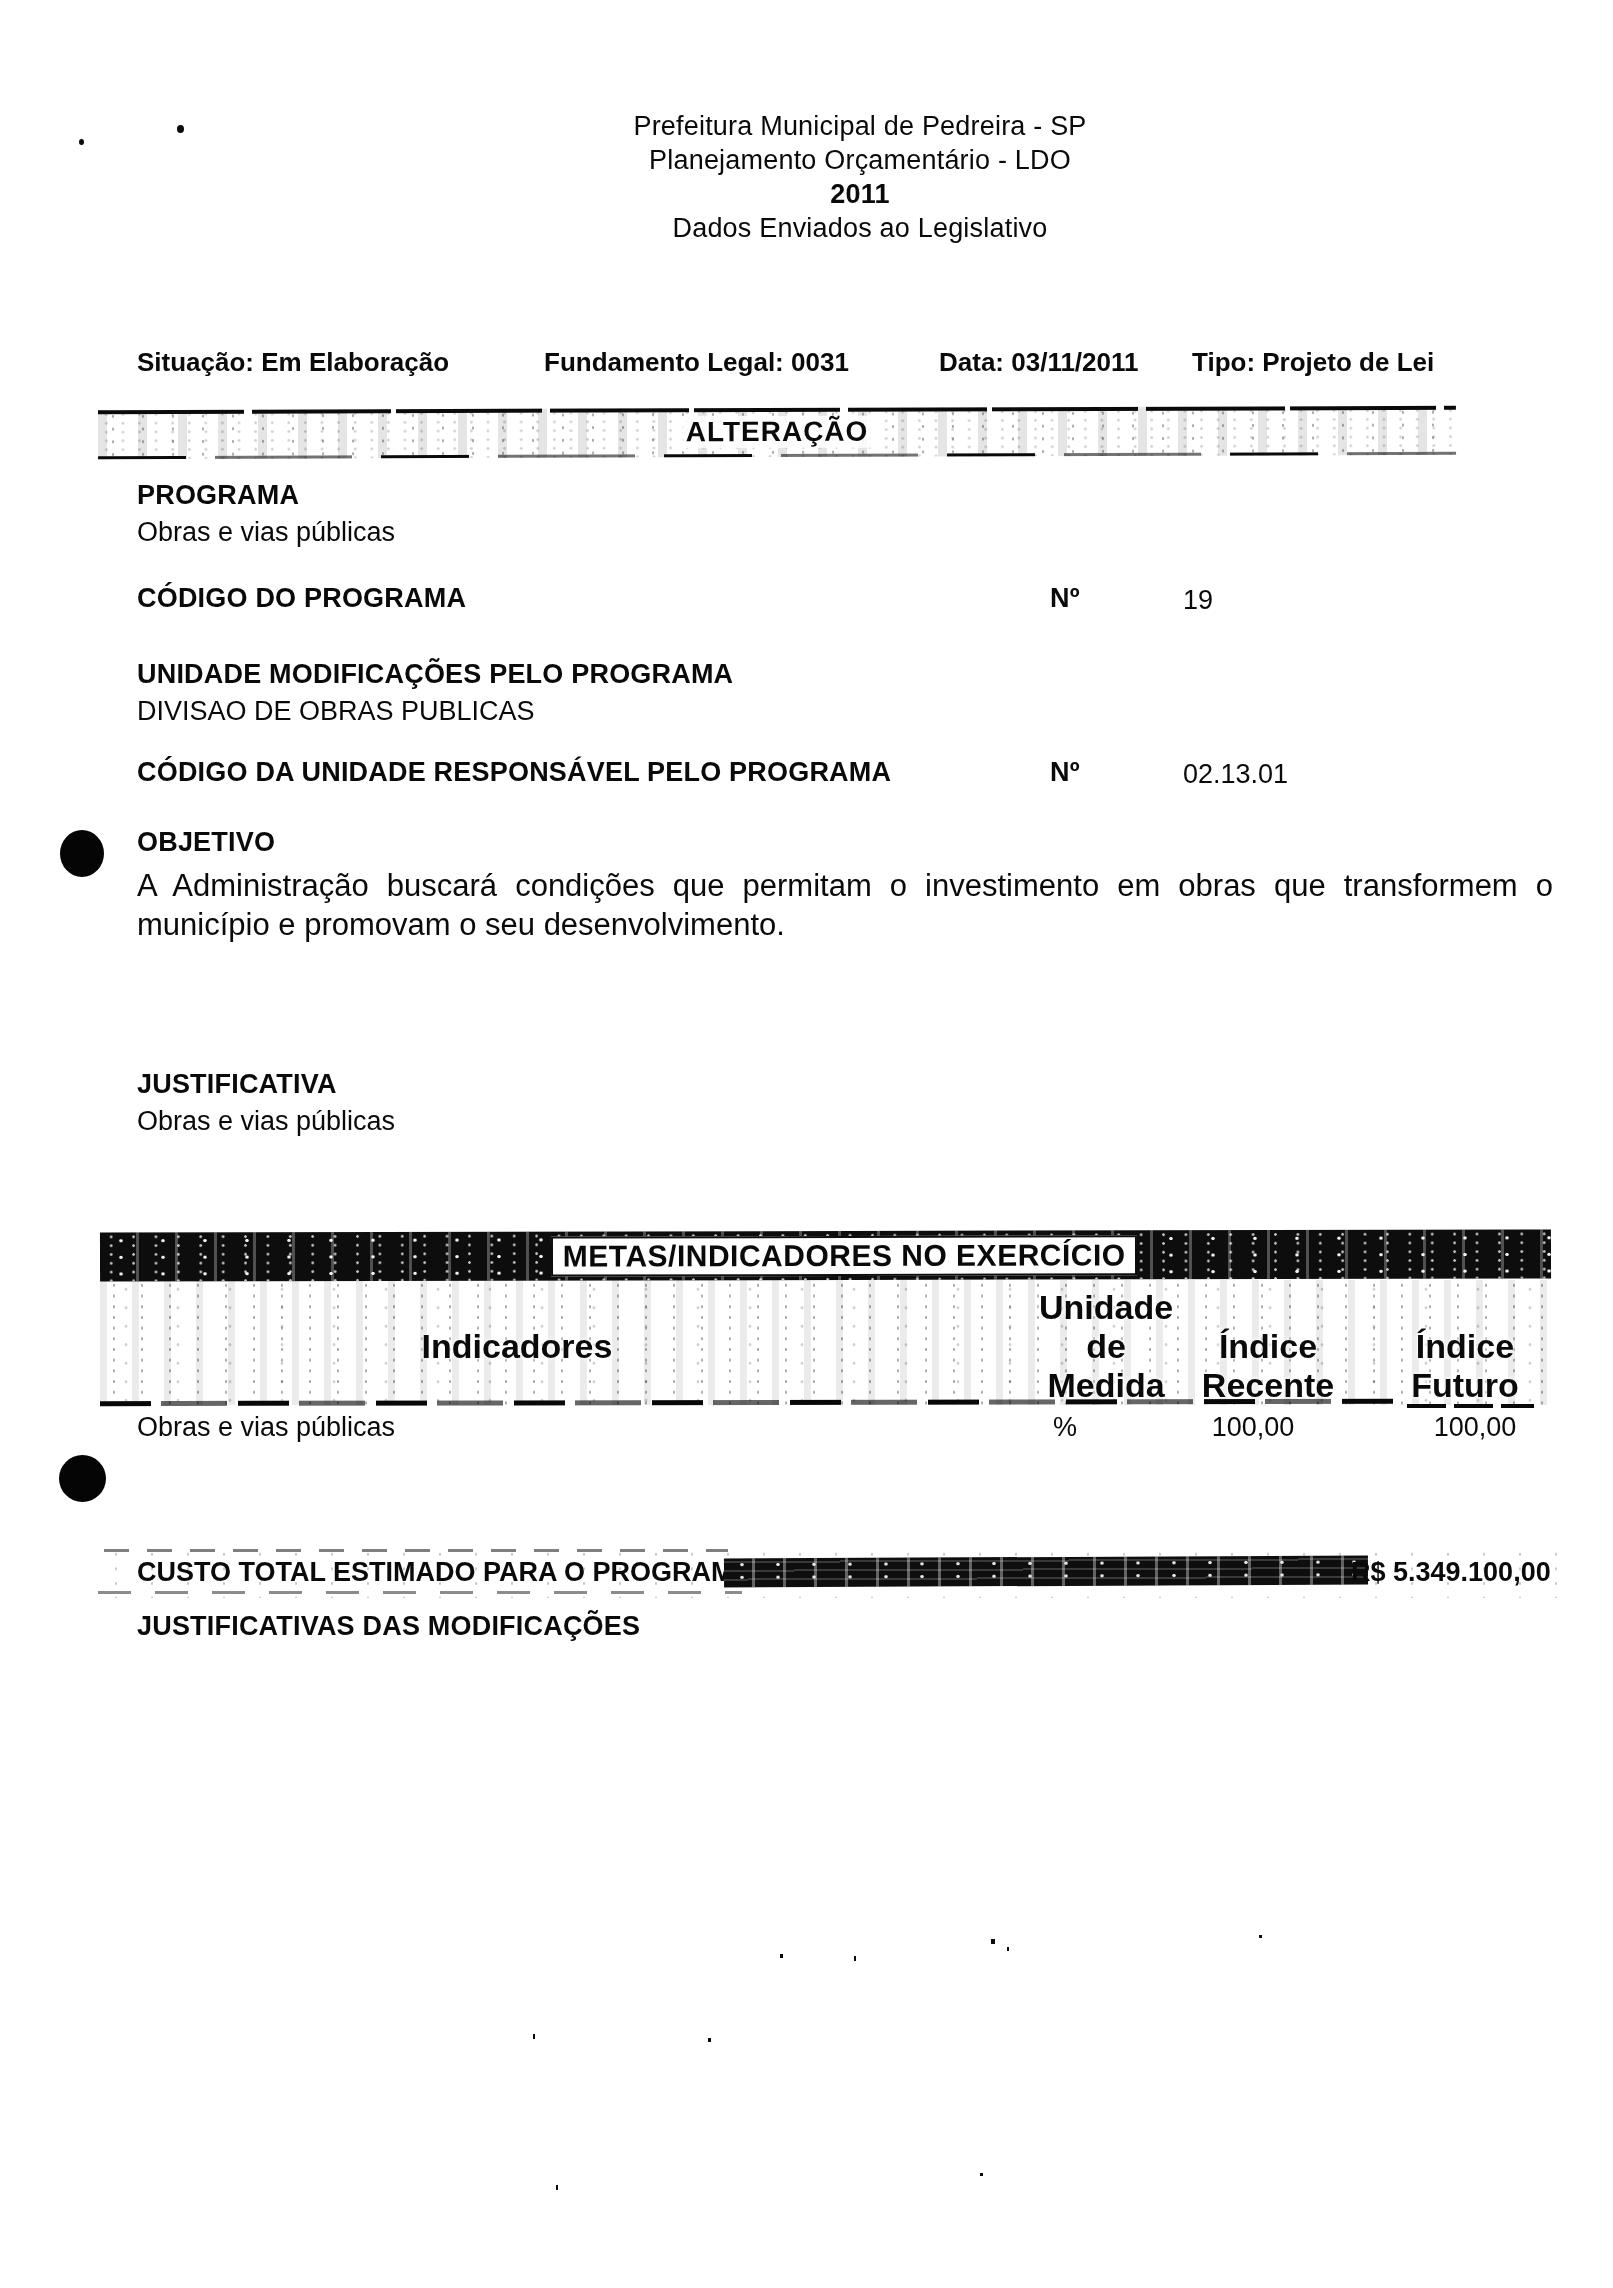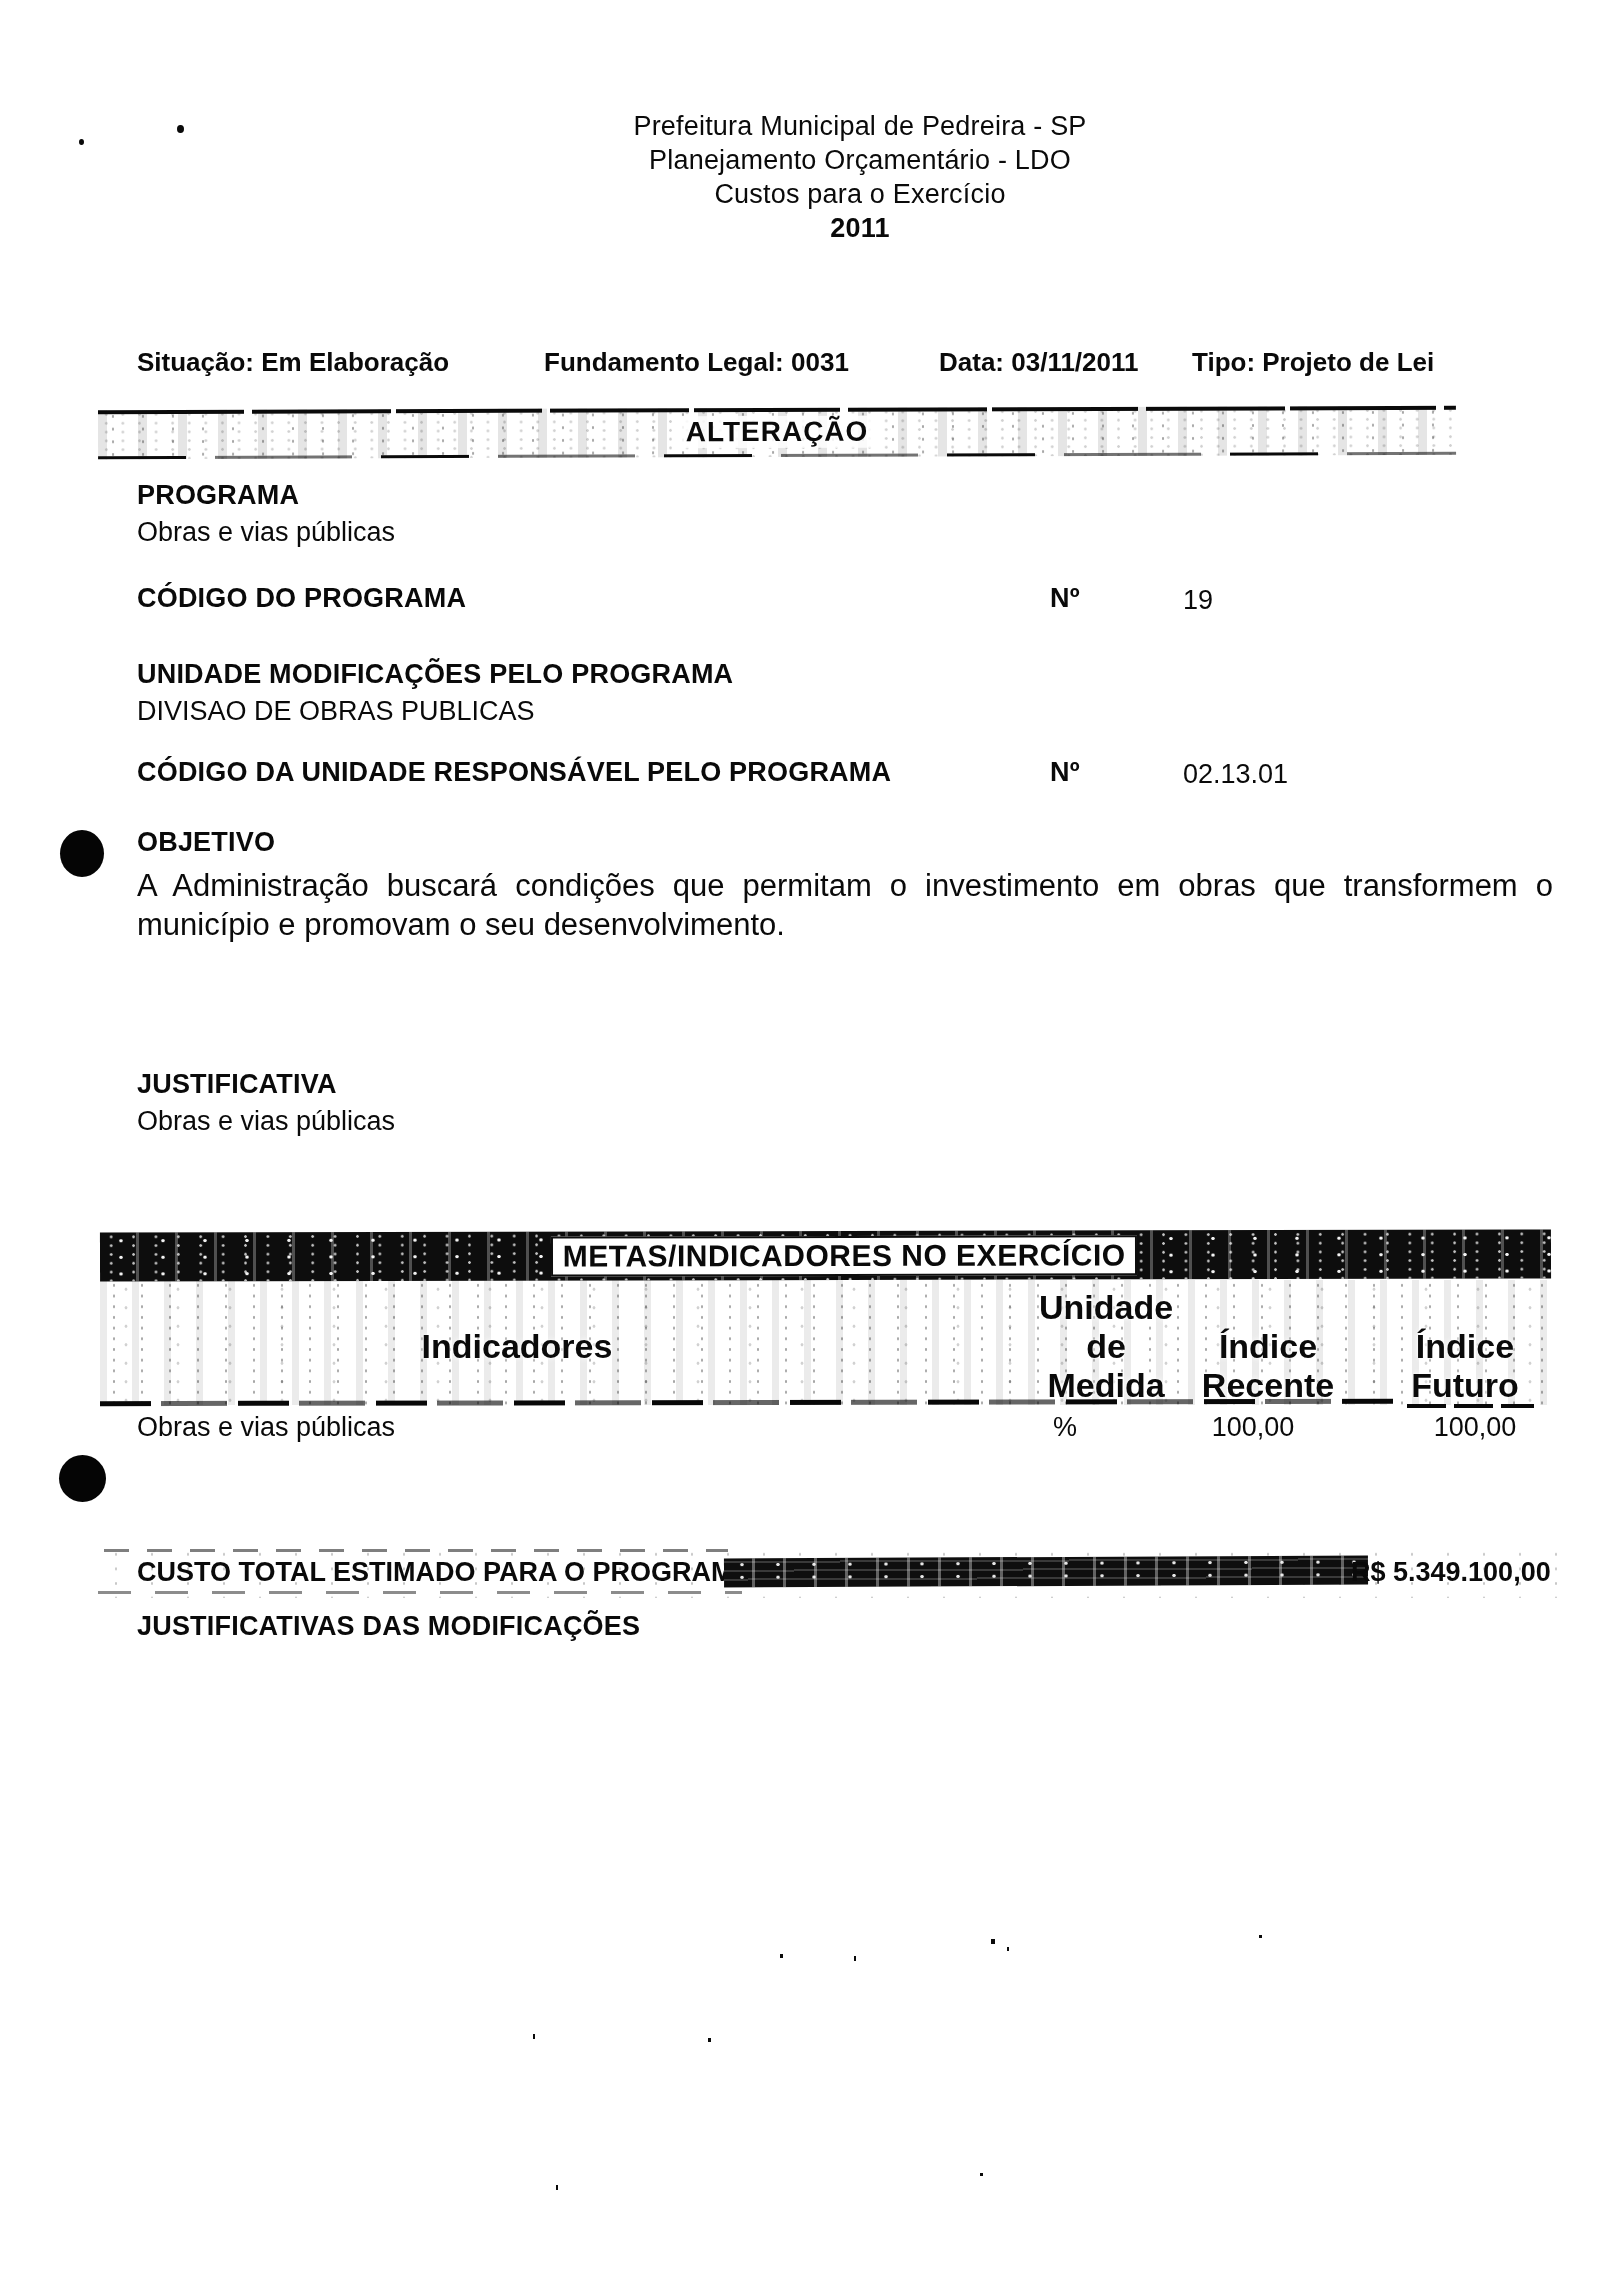--- a/index.html
+++ b/index.html
@@ -118,22 +118,22 @@
 <body>
 
 <div class="page">
 
   <div class="speck" style="left:79px; top:139px; width:4.9px; height:5.9px; border-radius:50%;"></div>
   <div class="speck" style="left:177px; top:125px; width:6.8px; height:7.8px; border-radius:50%;"></div>
 
   <div class="abs doc-header">
     <div>Prefeitura Municipal de Pedreira - SP</div>
     <div>Planejamento Orçamentário - LDO</div>
-    <div>Custos para o Exercício</div>
     <div class="year">2011</div>
+    <div>Dados Enviados ao Legislativo</div>
   </div>
 
   <div class="abs status-item" style="left:137px;">Situação: Em Elaboração</div>
   <div class="abs status-item" style="left:544px;text-align:right;">Fundamento Legal: 0031</div>
   <div class="abs status-item" style="left:939px;">Data: 03/11/2011</div>
   <div class="abs status-item" style="left:1192px;">Tipo: Projeto de Lei</div>
 
   <div class="abs band-alteracao">
     <span class="band-word">ALTERAÇÃO</span>
   </div>

